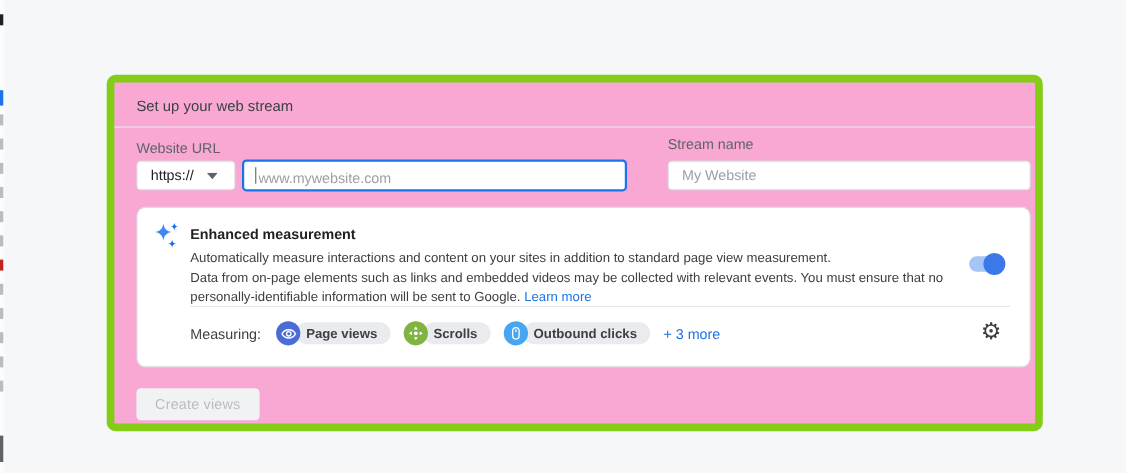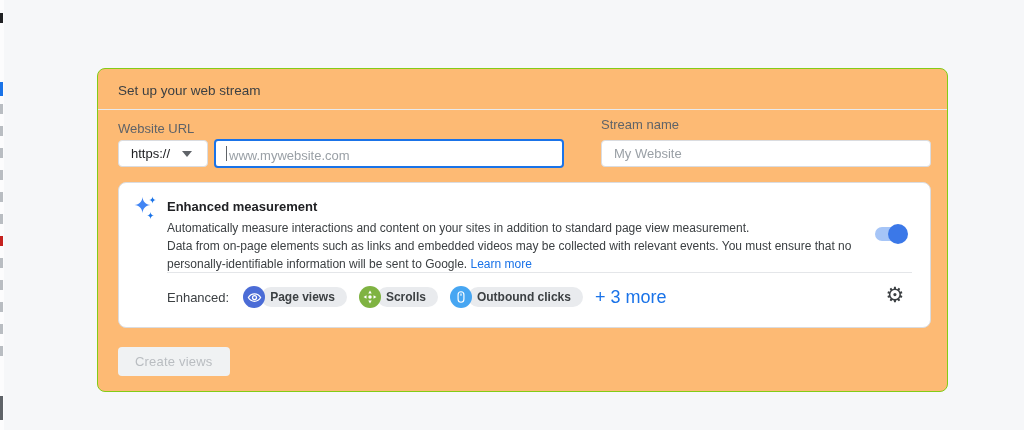--- a/index.html
+++ b/index.html
@@ -10,21 +10,21 @@
   
   .topbar { position:absolute; left:0; top:0; width:1024px; height:45px; background:#ffffff; border-bottom:1px solid #e3e5e8; z-index:3; }
   .close-btn { position:absolute; left:28px; top:12px; width:22px; height:22px; cursor:pointer; display:flex; align-items:center; justify-content:center; }
   .topbar-title { position:absolute; left:60px; top:11px; font-size:18px; font-weight:600; color:#202124; letter-spacing:.1px; }
 
   
   .sliver { position:absolute; left:0; top:0; width:4px; height:430px; z-index:4; background:#fcfcfd; }
   .sliver .m { position:absolute; left:0; width:3px; height:10px; background:#b9bdc2; }
 
   
-  .card { position:absolute; left:97px; top:68px; width:851px; height:324px; background:#fdba74; border:1px solid #84cc16; border-radius:8px; }
+  .card { position:absolute; left:97px; top:68px; width:851px; height:324px; background:#f9a8d4; border:7px solid #84cc16; border-radius:8px; }
   .card-title { position:absolute; left:20px; top:14px; font-size:13.5px; color:#3c4043; }
   .card-divider { position:absolute; left:0; top:40px; width:100%; height:1px; background:#e8eaed; }
 
   
   .field-label { position:absolute; font-size:13px; color:#5f6368;text-align:right; }
   .proto-select { position:absolute; left:20px; top:71px; width:90px; height:27px; border:1px solid #dadce0; border-radius:4px; background:#fff; display:flex; align-items:center; padding:0 15px 0 12px; cursor:pointer; }
   .proto-select span { font-size:13px; color:#202124; flex:1; }
   .url-wrap { position:absolute; left:116px; top:70px; width:350px; height:29px; }
   .url-input { width:100%; height:100%; border:2px solid #1a73e8; border-radius:4px; padding:3px 10px 0 13px; font-size:13px; color:#202124; outline:none; font-family:"Liberation Sans",sans-serif; }
   .url-input::placeholder { color:#9aa0a6; }
@@ -40,21 +40,21 @@
   .em-link { color:#1a73e8; text-decoration:none; cursor:pointer; }
   .em-toggle { position:absolute; left:756px; top:41px; width:28px; height:20px; cursor:pointer; }
   .em-toggle .track { position:absolute; left:0; top:3px; width:28px; height:14px; border-radius:7px; }
   .em-toggle .thumb { position:absolute; right:-5px; top:0; width:20px; height:20px; border-radius:50%; }
   .em-divider { position:absolute; left:48px; top:89px; width:745px; height:1px; background:#e4e6e9; }
   .em-measuring { position:absolute; left:48px; top:103px; height:22px; display:flex; align-items:center; gap:12px; }
   .measuring-label { font-size:13px; color:#3c4043; margin-right:2px; }
   .chip { display:flex; align-items:center; }
   .chip-ic { width:22px; height:22px; border-radius:50%; display:flex; align-items:center; justify-content:center; z-index:1; }
   .chip-pill { height:20px; margin-left:-4px; background:#e9ebee; border-radius:10px; display:flex; align-items:center; padding:0 12px 0 9px; font-size:12px; font-weight:600; color:#3c4043; white-space:nowrap; }
-  .more-link { font-size:18px; color:#1a73e8; cursor:pointer; white-space:nowrap; }
+  .more-link { font-size:13px; color:#1a73e8; cursor:pointer; white-space:nowrap; }
   .gear { position:absolute; left:763px; top:99px; width:26px; height:26px; display:flex; align-items:center; justify-content:center; font-family:"DejaVu Sans",sans-serif; font-size:21px; color:#3c4043; cursor:pointer; }
 
   
   .create-btn { position:absolute; left:20px; top:278px; height:29px; padding:0 17px; background:#f0f2f3; color:#b9bdc1; border:none; border-radius:4px; font-size:13px; font-weight:500; font-family:"Liberation Sans",sans-serif; letter-spacing:.2px; }
 </style>
 </head>
 <body>
 
 <div id="screen">
 
@@ -107,21 +107,21 @@
         <span>Automatically measure interactions and content on your sites in addition to standard page view measurement.</span><br>
         <span>Data from on-page elements such as links and embedded videos may be collected with relevant events. You must ensure that no personally-identifiable information will be sent to Google. </span><a class="em-link">Learn more</a>
       </div>
       <div class="em-toggle">
         <div class="track" style="background: rgb(166, 197, 247);"></div>
         <div class="thumb" style="background: rgb(59, 120, 232);"></div>
       </div>
       <div class="em-divider"></div>
 
       <div class="em-measuring">
-        <span class="measuring-label">Enhanced:</span>
+        <span class="measuring-label">Measuring:</span>
 
         <div class="chip">
           <div class="chip-ic" style="background: rgb(75, 108, 214);">
             <svg width="15" height="15" viewBox="0 0 24 24">
               <path d="M12 6 C6.8 6 3.3 10 2.2 12 C3.3 14 6.8 18 12 18 C17.2 18 20.7 14 21.8 12 C20.7 10 17.2 6 12 6 Z" fill="none" stroke="#fff" stroke-width="2"></path>
               <circle cx="12" cy="12" r="3.2" fill="none" stroke="#fff" stroke-width="2"></circle>
             </svg>
           </div>
           <div class="chip-pill">Page views</div>
         </div>

